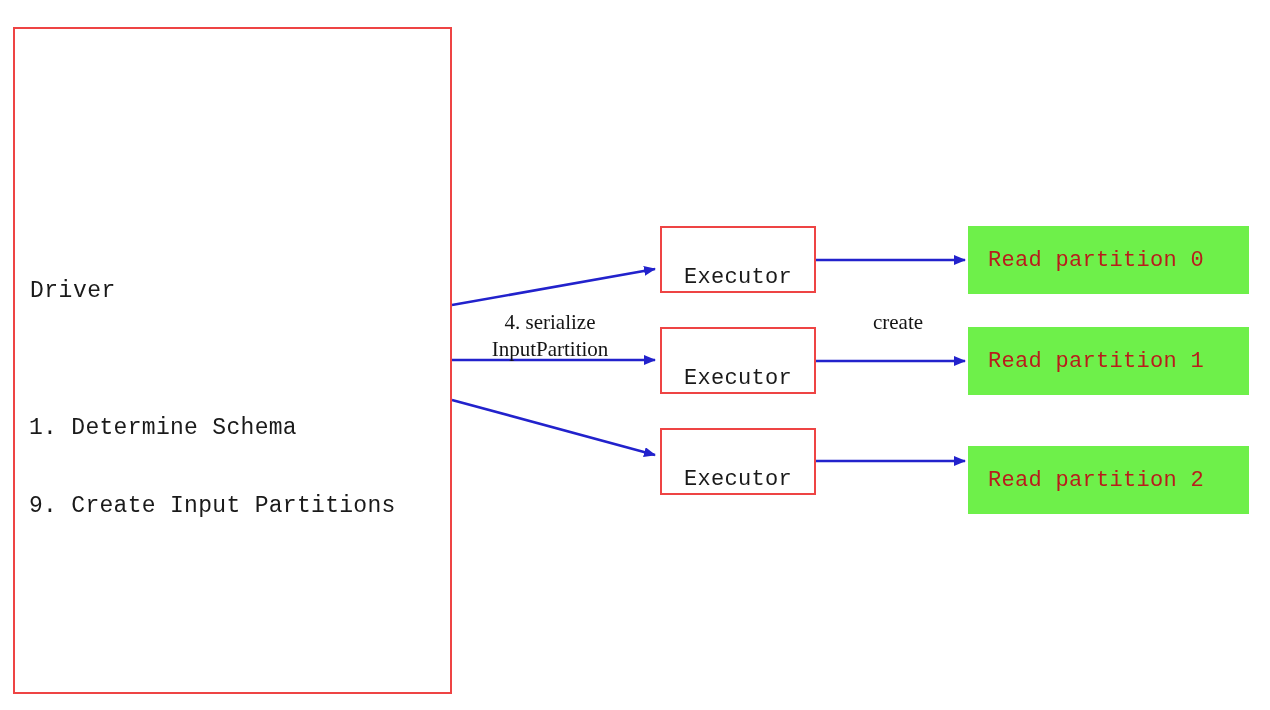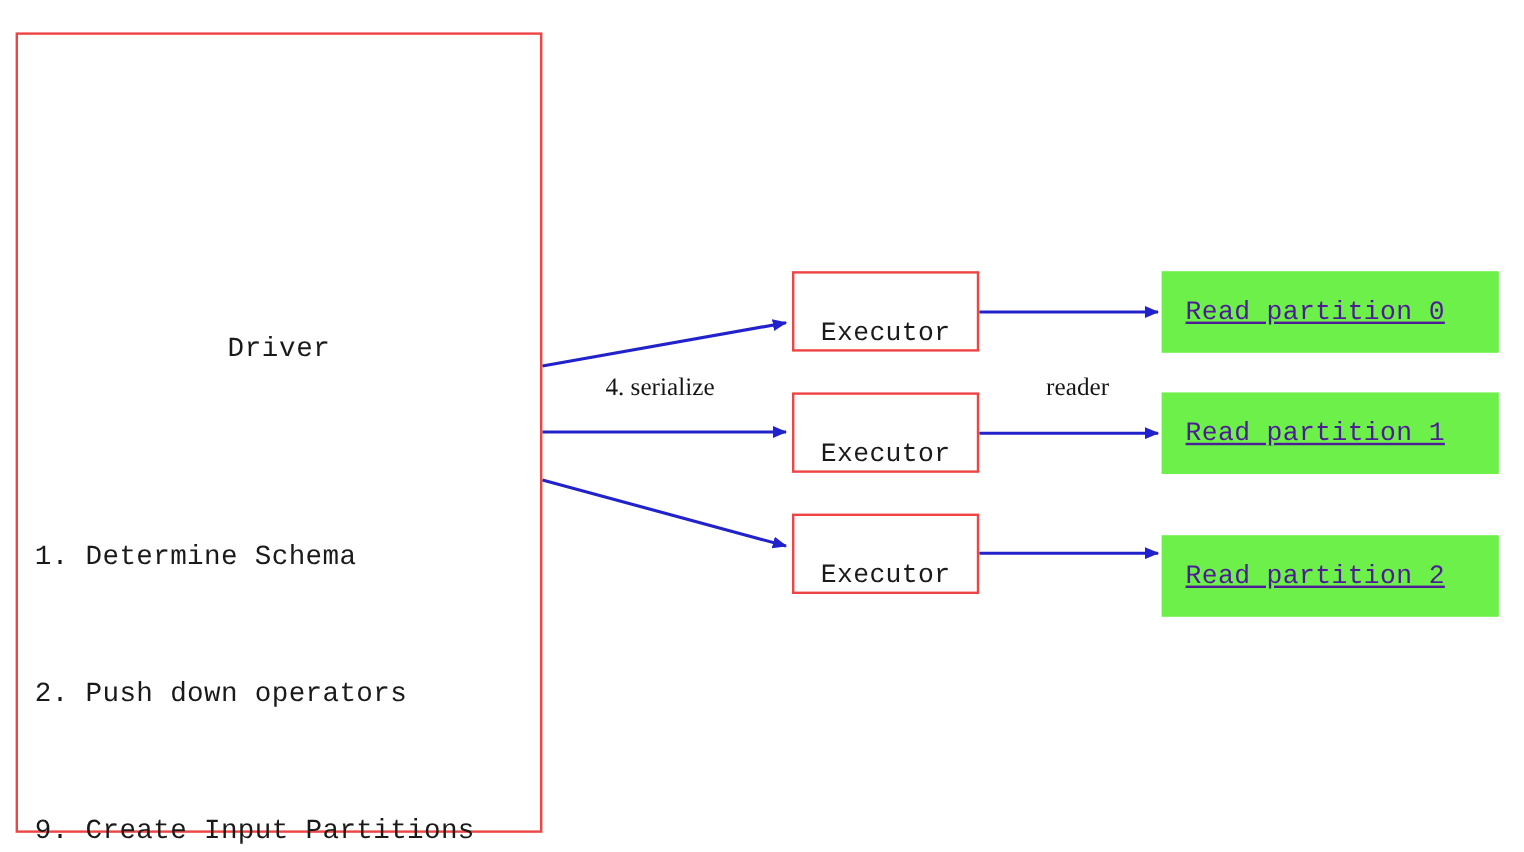--- a/index.html
+++ b/index.html
@@ -27,42 +27,42 @@
     left: 13px;
     top: 27px;
     width: 439px;
     height: 667px;
     border: 2px solid var(--red, #ee4444);
     box-sizing: border-box;
     background: transparent;
   }
   .driver-title {
     position: absolute;
-    left: 13px;
+    left: 30px;
     top: 277px;
     width: 439px;
-    text-align: center;
+    text-align: left;
     font-family: "Liberation Mono", "DejaVu Sans Mono", monospace;
     font-size: 23px;
     color: #1a1a1a;
     letter-spacing: 0.5px;
     line-height: 28px;
   }
   .driver-steps {
     position: absolute;
     left: 29px;
     top: 363px;
     font-family: "Liberation Mono", "DejaVu Sans Mono", monospace;
     font-size: 23px;
     color: #1a1a1a;
     line-height: 26px;
     letter-spacing: 0.3px;
     white-space: pre;
   }
-  .driver-steps div { height: 26px; margin-top: 36px; }
+  .driver-steps div { height: 26px; }
 
   .executor-box {
     position: absolute;
     width: 156px;
     height: 67px;
     border: 2px solid var(--red, #ee4444);
     box-sizing: border-box;
     background: #ffffff;
     display: flex;
     align-items: center;
@@ -82,24 +82,23 @@
     height: 68px;
     background: var(--green, #6ef04a);
     box-sizing: border-box;
     display: flex;
     align-items: center;
     padding-left: 20px;
   }
   .partition-label {
     font-family: "Liberation Mono", "DejaVu Sans Mono", monospace;
     font-size: 22px;
-    color: #4c1d95;
+    color: #b91c1c;
     letter-spacing: 0.3px;
     white-space: pre;
-    text-decoration: underline;
   }
 
   .edge-label {
     position: absolute;
     font-family: Liberation Serif, serif;
     font-size: 21px;
     color: #151515;
     text-align: center;
     line-height: 27px;
     white-space: nowrap;
@@ -135,21 +134,20 @@
 
     <line x1="816" y1="260" x2="965" y2="260" stroke="#2222cc" stroke-width="2.6" marker-end="url(#ah)"></line>
     <line x1="816" y1="361" x2="965" y2="361" stroke="#2222cc" stroke-width="2.6" marker-end="url(#ah)"></line>
     <line x1="816" y1="461" x2="965" y2="461" stroke="#2222cc" stroke-width="2.6" marker-end="url(#ah)"></line>
   </svg>
 
   <div class="driver-box"></div>
   <div class="driver-title">Driver</div>
   <div class="driver-steps">
     <div>1. Determine Schema</div>
-    <div>2. Push down operators</div>
     <div>9. Create Input Partitions</div>
   </div>
 
   <div class="executor-box" style="left:660px; top:226px;">
     <span class="executor-label">Executor</span>
   </div>
   <div class="executor-box" style="left:660px; top:327px;">
     <span class="executor-label">Executor</span>
   </div>
   <div class="executor-box" style="left:660px; top:428px;">
@@ -161,19 +159,20 @@
   </div>
   <div class="partition-box" style="left:968px; top:327px;">
     <span class="partition-label">Read partition 1</span>
   </div>
   <div class="partition-box" style="left:968px; top:446px;">
     <span class="partition-label">Read partition 2</span>
   </div>
 
   <div class="edge-label" id="label-serialize">
     <div>4. serialize</div>
+    <div>InputPartition</div>
   </div>
 
   <div class="edge-label" id="label-create-reader">
-    <div>reader</div>
+    <div>create</div>
   </div>
 
 </div>
 
 </body></html>

